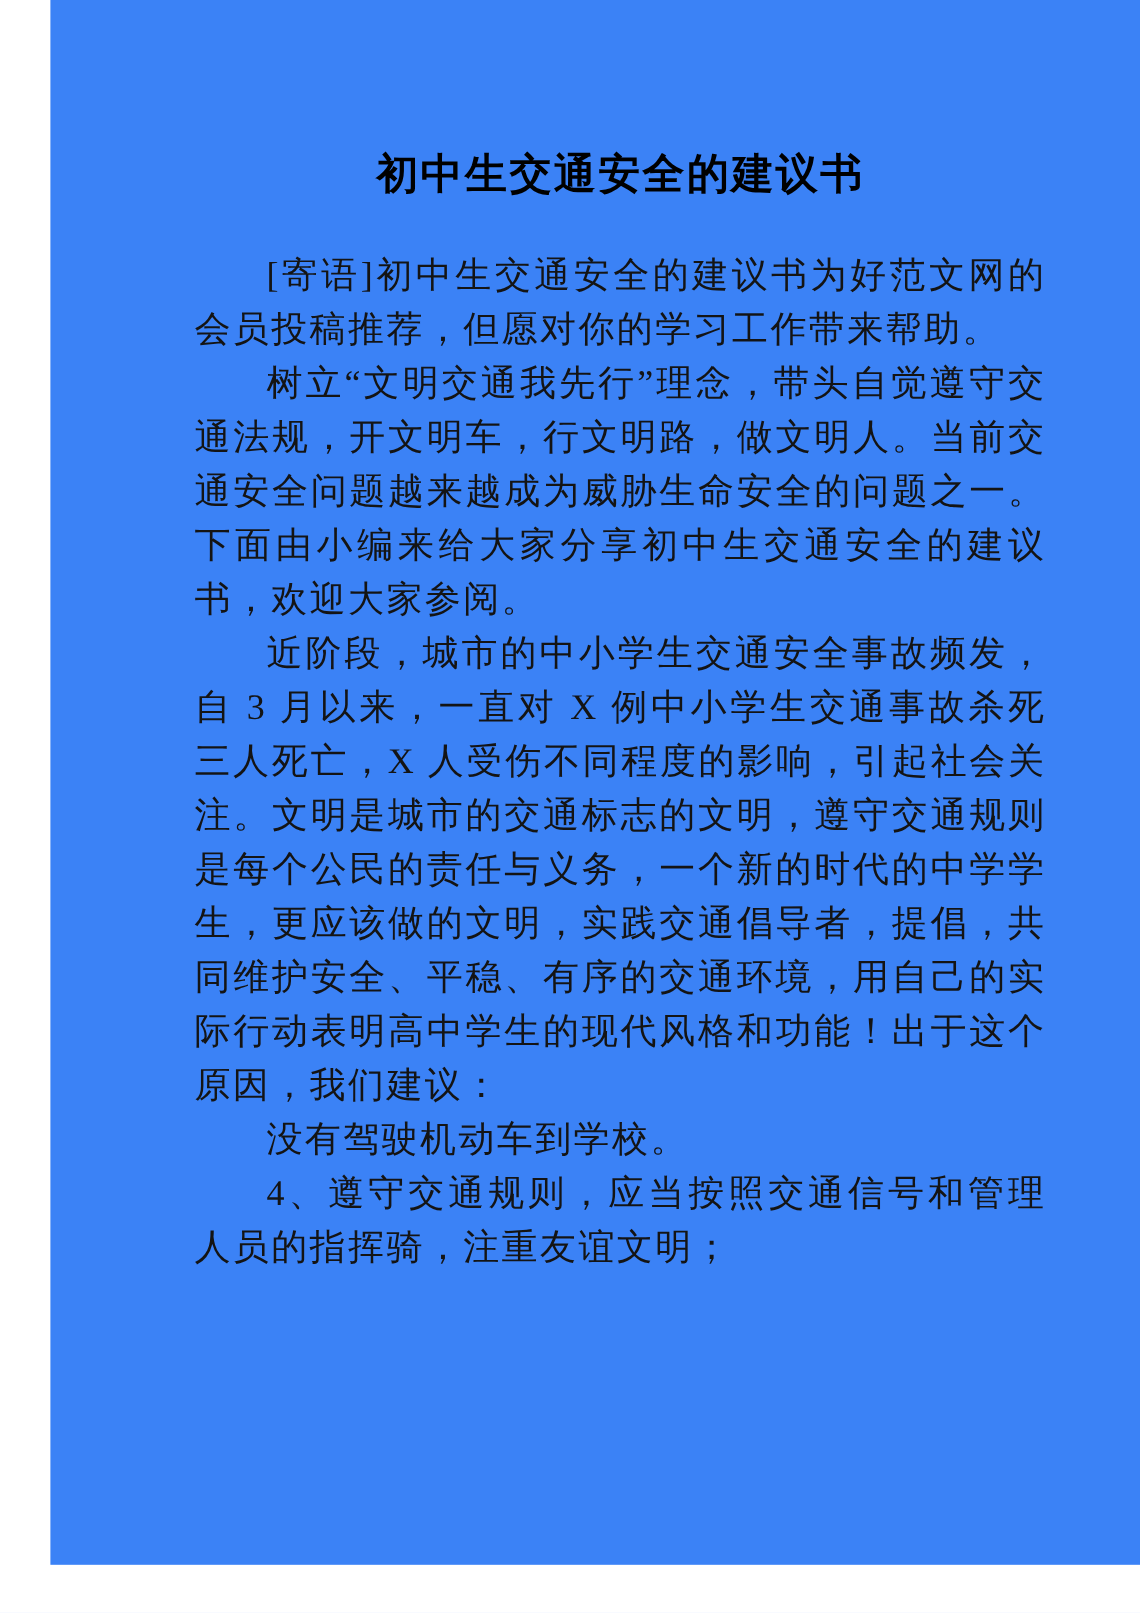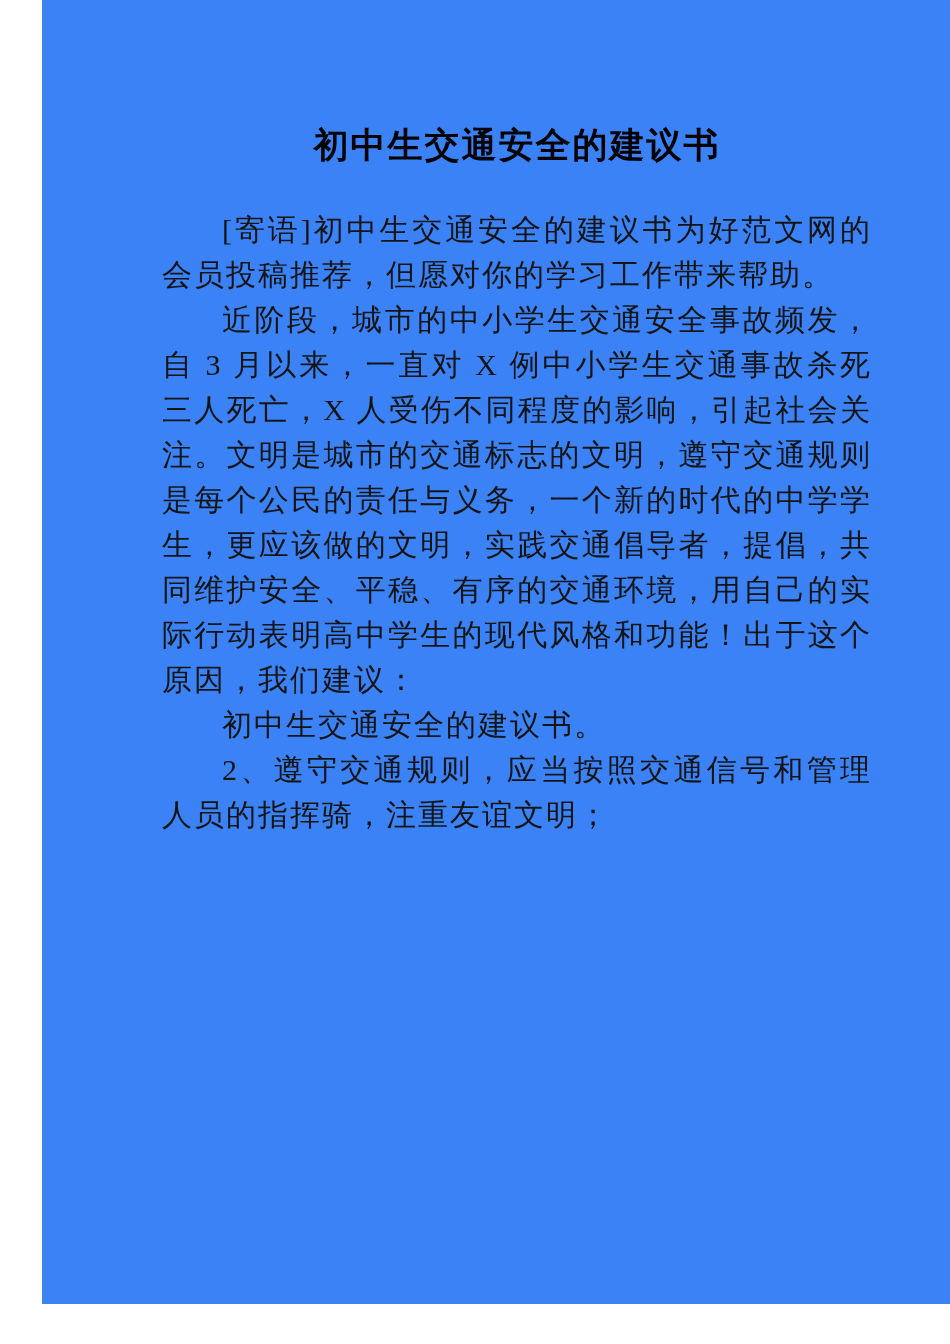--- a/index.html
+++ b/index.html
@@ -49,17 +49,18 @@
   }
 </style>
 </head>
 <body>
 
 <div class="page">
   <h1 class="doc-title">初中生交通安全的建议书</h1>
 
   <div class="content">
     <p class="para">[寄语]初中生交通安全的建议书为好范文网的会员投稿推荐，但愿对你的学习工作带来帮助。</p>
+    <p class="para">树立“文明交通我先行”理念，带头自觉遵守交通法规，开文明车，行文明路，做文明人。当前交通安全问题越来越成为威胁生命安全的问题之一。下面由小编来给大家分享初中生交通安全的建议书，欢迎大家参阅。</p>
     <p class="para">近阶段，城市的中小学生交通安全事故频发，自 3 月以来，一直对 X 例中小学生交通事故杀死三人死亡，X 人受伤不同程度的影响，引起社会关注。文明是城市的交通标志的文明，遵守交通规则是每个公民的责任与义务，一个新的时代的中学学生，更应该做的文明，实践交通倡导者，提倡，共同维护安全、平稳、有序的交通环境，用自己的实际行动表明高中学生的现代风格和功能！出于这个原因，我们建议：</p>
-    <p class="para">初中生交通安全的建议书。</p>
-    <p class="para">2、遵守交通规则，应当按照交通信号和管理人员的指挥骑，注重友谊文明；</p>
+    <p class="para">没有驾驶机动车到学校。</p>
+    <p class="para">4、遵守交通规则，应当按照交通信号和管理人员的指挥骑，注重友谊文明；</p>
   </div>
 </div>
 
 </body></html>

